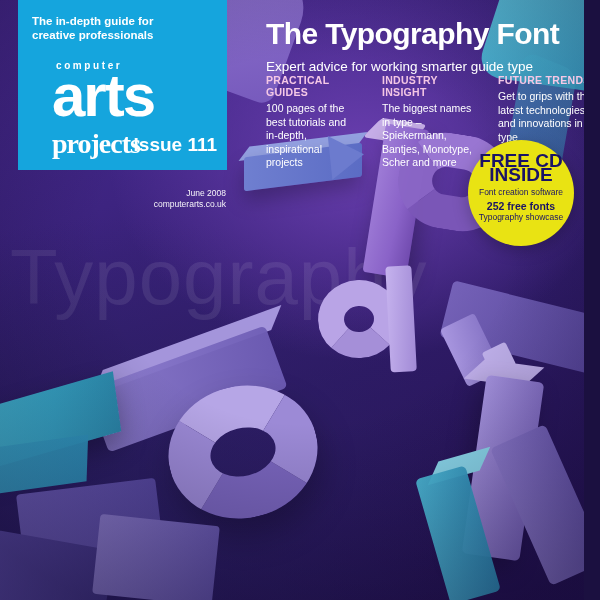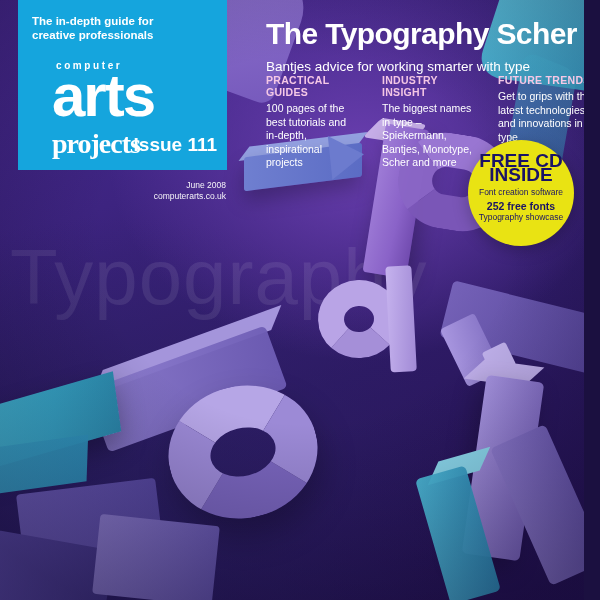--- a/index.html
+++ b/index.html
@@ -291,21 +291,21 @@
   }
   .mh-issue {
     position: absolute;
     right: 10px; bottom: 14px;
     color: #ffffff;
     font-size: 19px;
     font-weight: bold;
   }
   .mh-footer {
     position: absolute;
-    left: 130px; top: 180px;
+    left: 130px; top: 188px;
     text-align: right;
     width: 96px;
     color: #ffffff;
     font-size: 8.5px;
     line-height: 11px;
     opacity: .95;
   }
 
   
   .headline {
@@ -449,22 +449,22 @@
     <div class="mh-arts">arts</div>
     <div class="mh-projects">projects</div>
     <div class="mh-issue">Issue 111</div>
   </div>
   <div class="mh-footer">
     <div>June 2008</div>
     <div>computerarts.co.uk</div>
   </div>
 
   <div class="headline">
-    <div class="h1">The Typography Scher</div>
-    <div class="sub">Bantjes advice for working smarter with type</div>
+    <div class="h1">The Typography Font</div>
+    <div class="sub">Expert advice for working smarter guide type</div>
   </div>
 
   <div class="cols">
     <div class="col a">
       <div class="ctitle">PRACTICAL GUIDES</div>
       <div class="cbody">100 pages of the best tutorials and in-depth, inspirational projects</div>
     </div>
     <div class="col b">
       <div class="ctitle">INDUSTRY INSIGHT</div>
       <div class="cbody">The biggest names in type – Spiekermann, Bantjes, Monotype, Scher and more</div>

